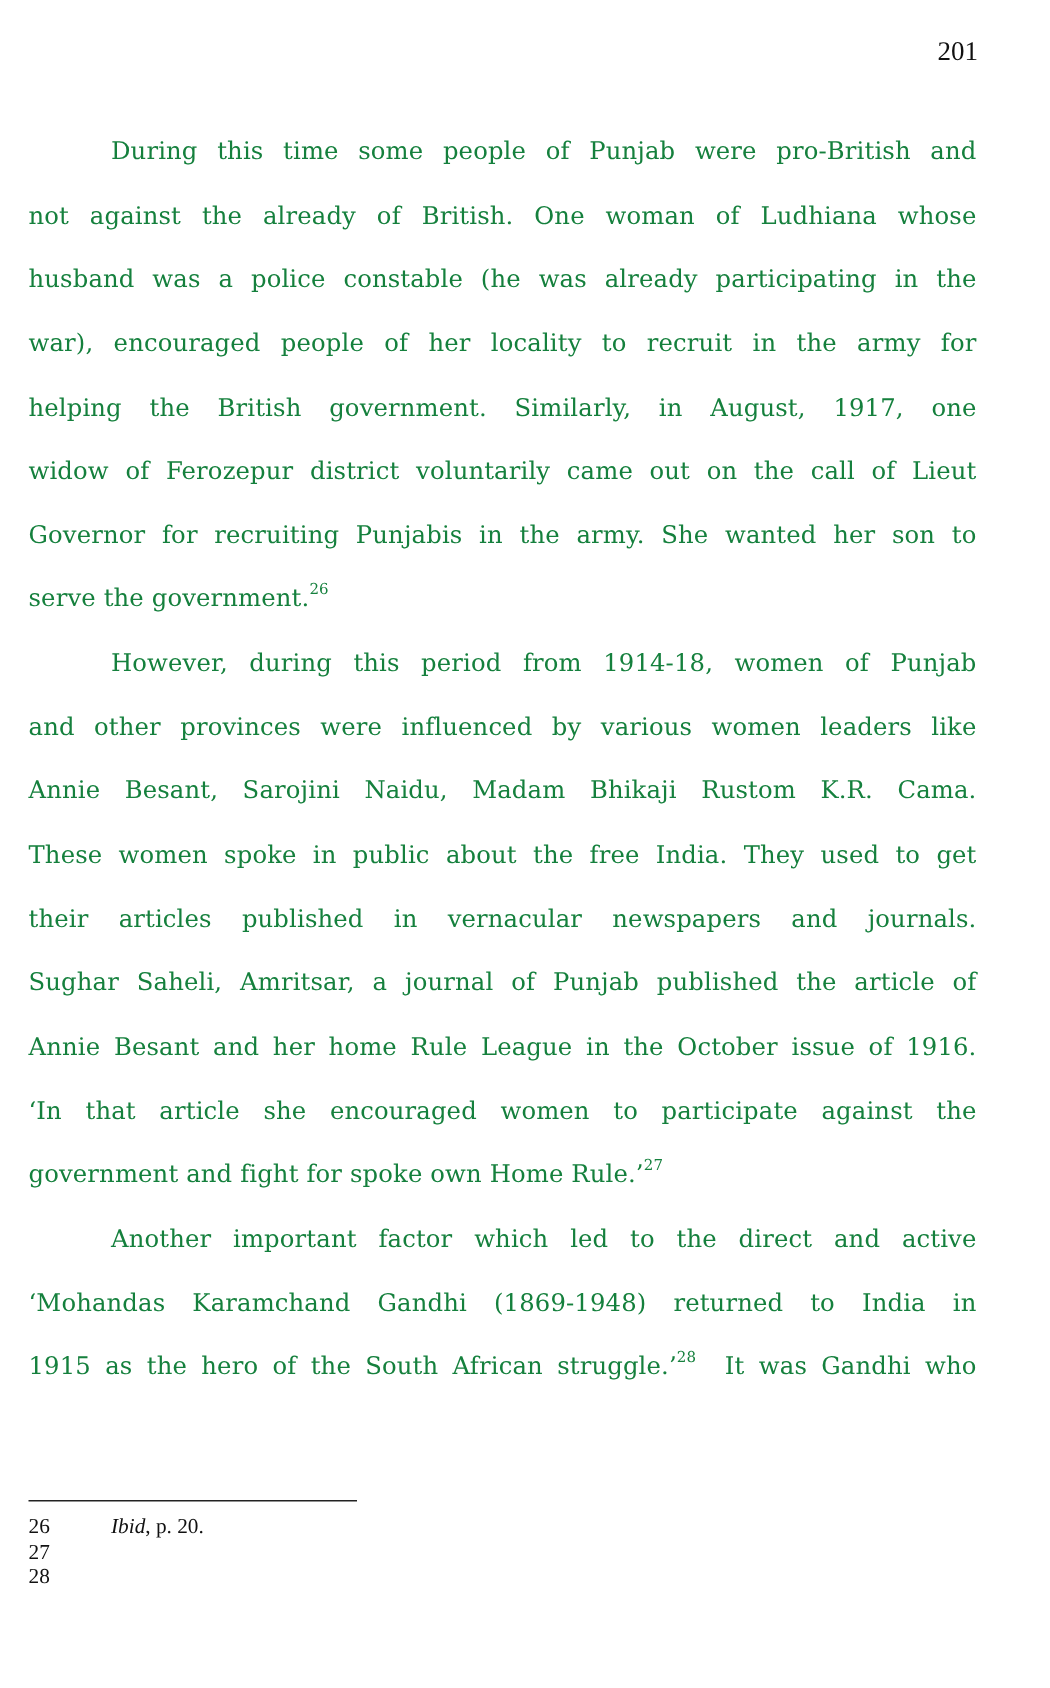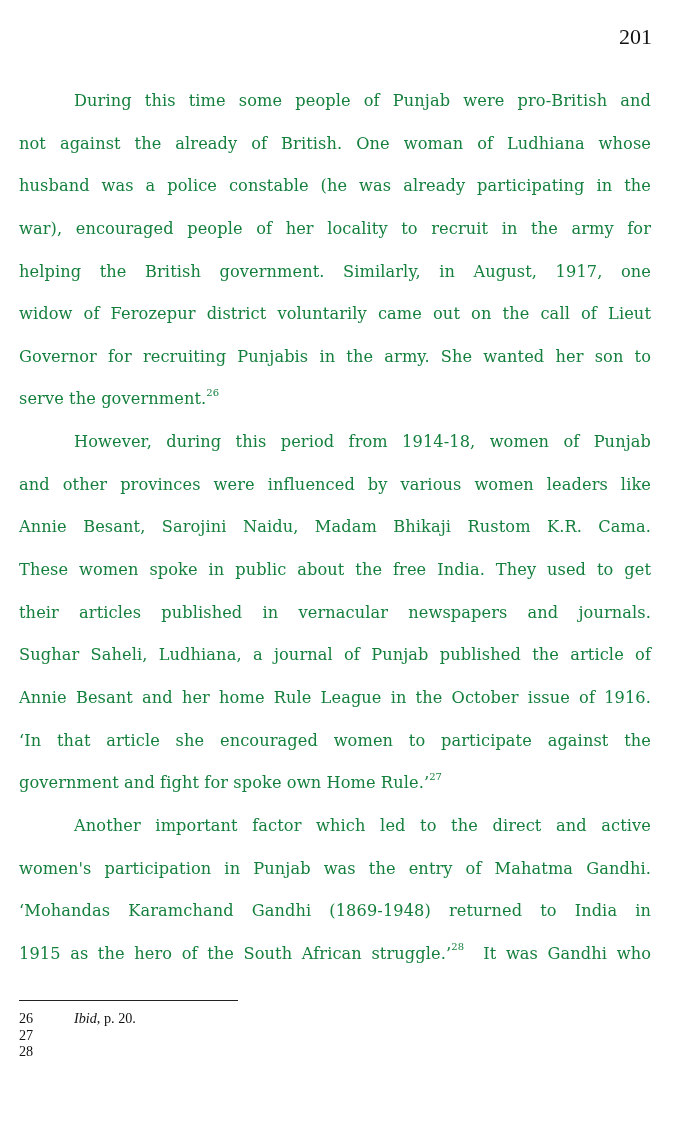--- a/index.html
+++ b/index.html
@@ -12,21 +12,21 @@
     height: 1125px;
     position: relative;
     overflow: hidden;
     color: #1a1a1a;
   }
   .page-number {
     position: absolute;
     top: 24px;
     right: 48px;
     font-family: "Liberation Serif", serif;
-    font-size: 22px;
+    font-size: 18px;
     color: #111;
   }
   .body-text {
     position: absolute;
     left: 19px;
     top: 80px;
     width: 632px;
     font-family: "DejaVu Serif", serif;
     font-size: 16.2px;
     line-height: 42.65px;
@@ -99,29 +99,28 @@
     <span class="line">Governor for recruiting Punjabis in the army.  She wanted her son to</span>
     <span class="line last"><span>serve the government.</span><sup>26</sup></span>
   </div>
 
   <div>
     <span class="line indent">However, during this period from 1914-18, women of Punjab</span>
     <span class="line">and other provinces were influenced by various women leaders like</span>
     <span class="line">Annie Besant, Sarojini Naidu, Madam Bhikaji Rustom K.R. Cama.</span>
     <span class="line">These women spoke in public about the free India.  They used to get</span>
     <span class="line">their articles published in vernacular newspapers and journals.</span>
-    <span class="line">Sughar Saheli, Ludhiana, a journal of Punjab published the article of</span>
+    <span class="line">Sughar Saheli, Amritsar, a journal of Punjab published the article of</span>
     <span class="line">Annie Besant and her home Rule League in the October issue of 1916.</span>
     <span class="line">‘In that article she encouraged women to participate against the</span>
     <span class="line last"><span>government and fight for spoke own Home Rule.’</span><sup>27</sup></span>
   </div>
 
   <div>
     <span class="line indent">Another important factor which led to the direct and active</span>
-    <span class="line">women's participation in Punjab was the entry of Mahatma Gandhi.</span>
     <span class="line">‘Mohandas Karamchand Gandhi (1869-1948) returned to India in</span>
     <span class="line" style="text-align-last: justify;"><span>1915 as the hero of the South African struggle.’</span><sup>28</sup><span style="white-space: pre;">  It was Gandhi who</span></span>
   </div>
 </div>
 
 <div class="footnote-rule"></div>
 
 <div class="footnotes">
   <div class="fn">
     <span class="fn-num">26</span>

